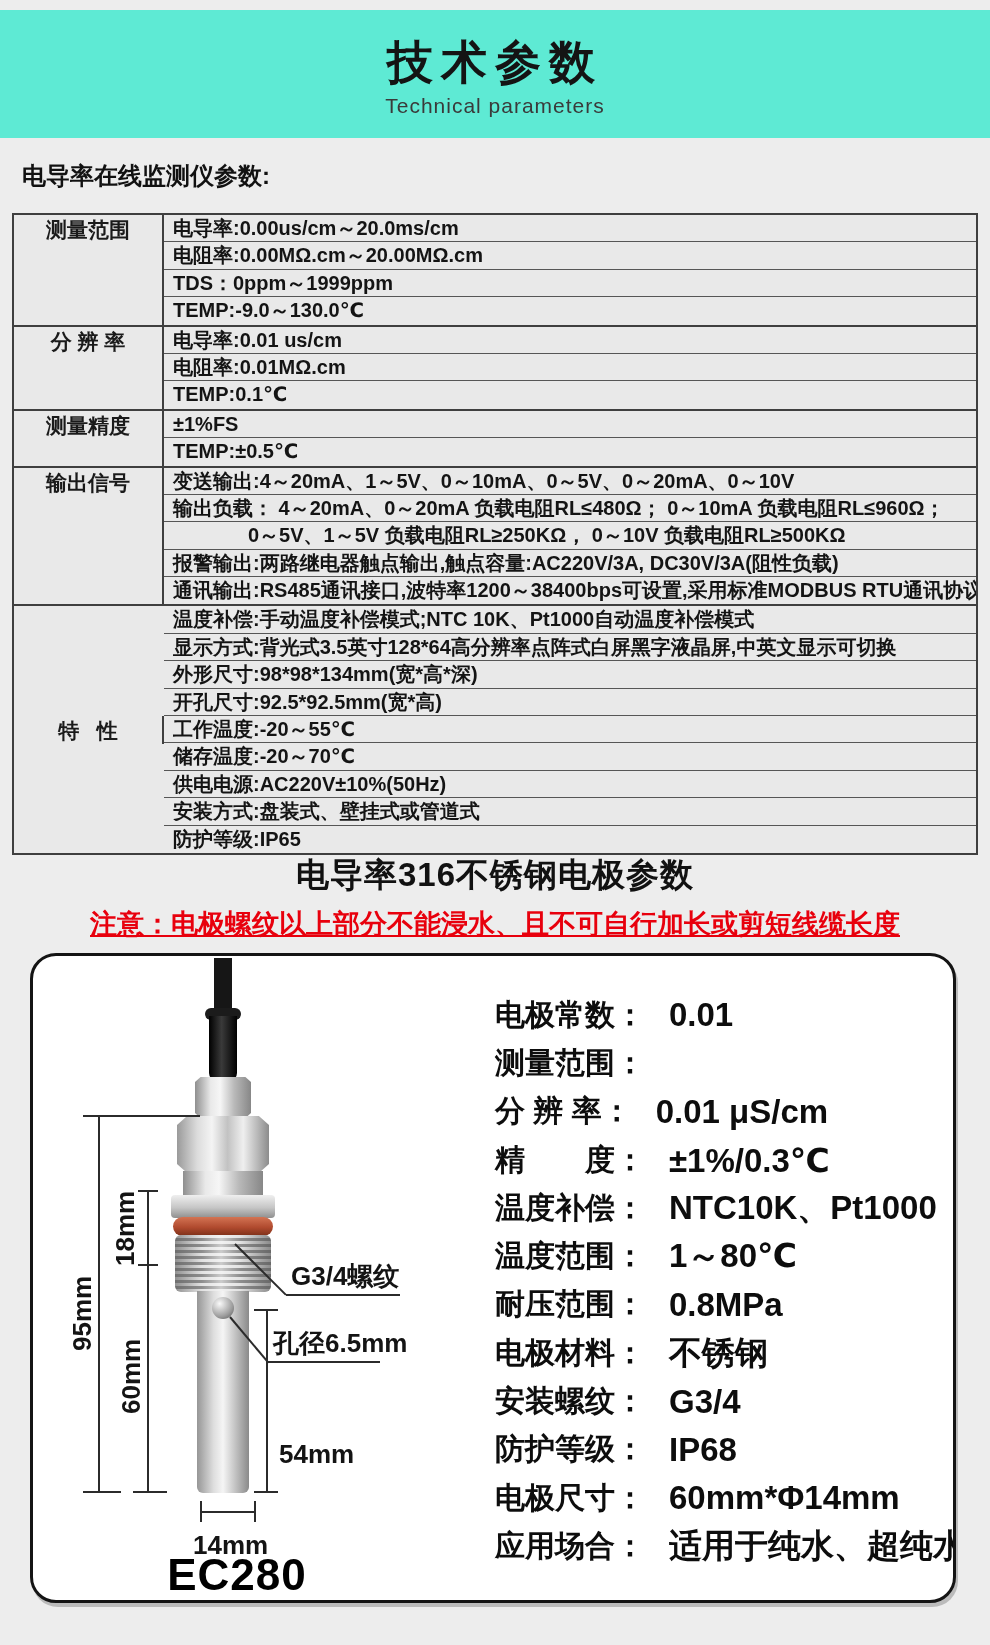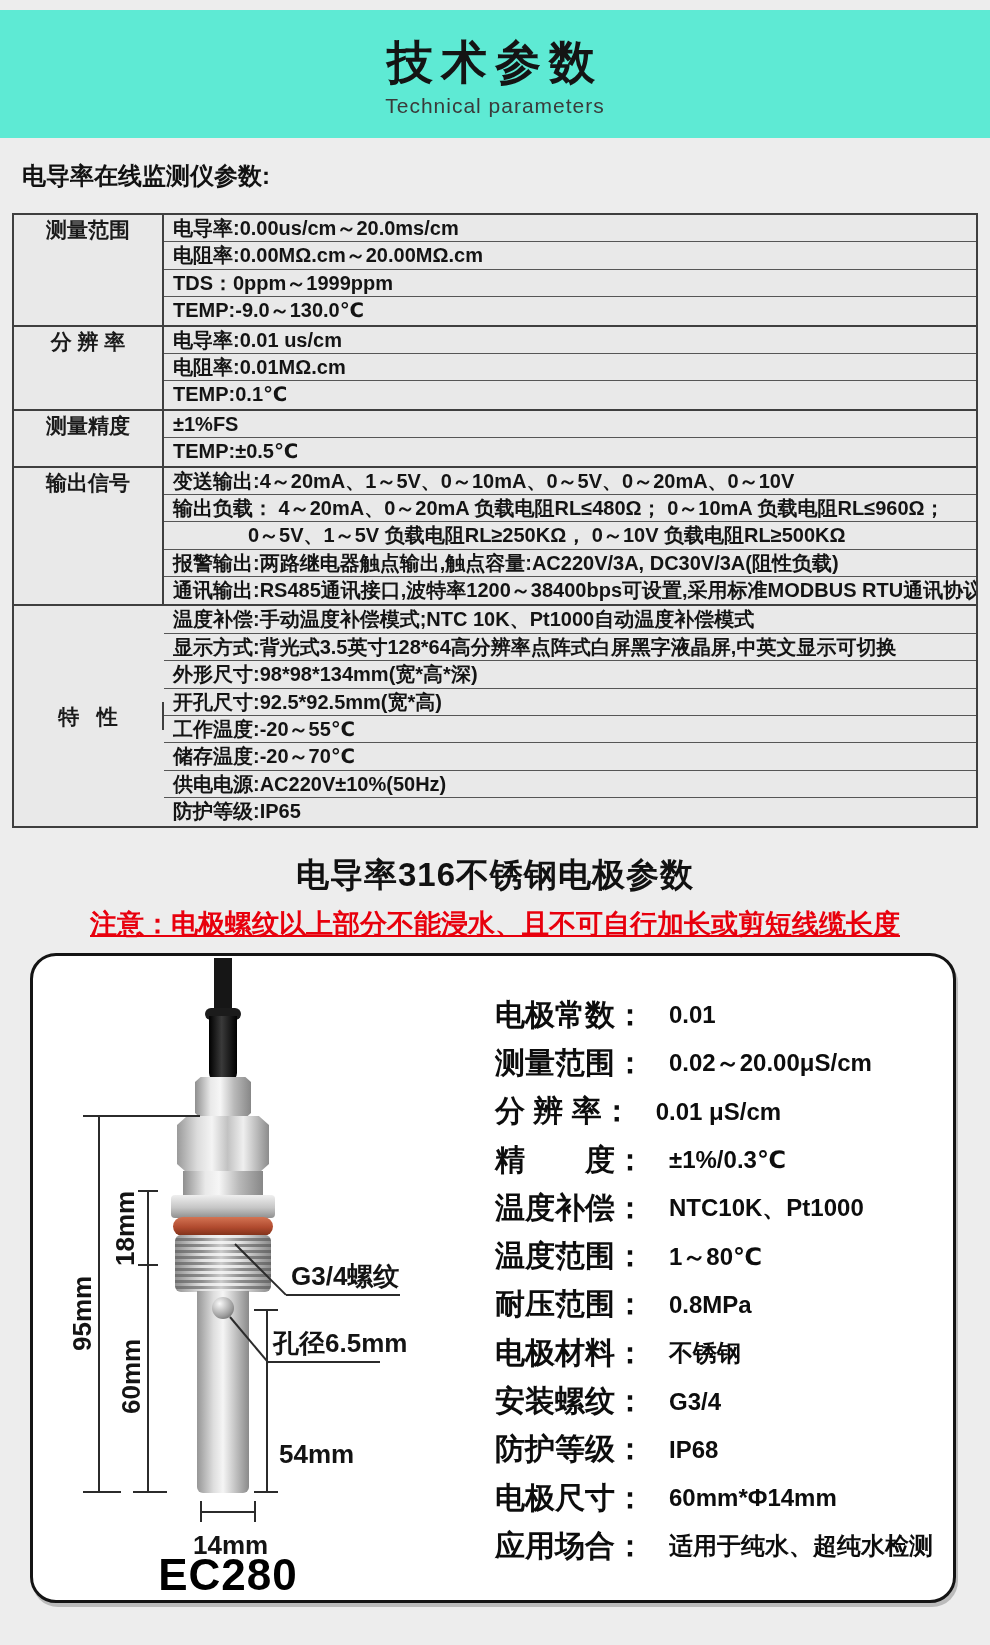--- a/index.html
+++ b/index.html
@@ -67,21 +67,21 @@
     position:absolute;left:30px;top:953px;width:926px;height:650px;
     background:#ffffff;border:3px solid #141414;border-radius:26px;
     box-sizing:border-box;box-shadow:2px 4px 0 rgba(40,40,40,.25);
   }
   .box-inner{position:absolute;left:0;top:0;width:920px;height:644px;overflow:hidden;border-radius:23px;}
 
   
   .specs{position:absolute;left:72px;top:35px;width:500px;}
   .spec-row{display:flex;height:48.3px;align-items:center;}
   .spec-label{font-size:30px;font-weight:600;white-space:pre;color:#0d0d0d;}
-  .spec-value{font-size:24px;font-weight:600;margin-left:24px;white-space:nowrap;color:#0d0d0d;}
+  .spec-value{font-size:33px;font-weight:600;margin-left:24px;white-space:nowrap;color:#0d0d0d;}
   .specs-wrap{position:absolute;left:390px;top:0;width:530px;height:644px;}
 
   
   .diagram{position:absolute;left:0;top:0;width:420px;height:644px;}
   .steelH{background:linear-gradient(90deg,#8f8f8f,#e9e9e9 28%,#f6f6f6 45%,#b9b9b9 70%,#878787);}
   .cable{position:absolute;left:181px;top:2px;width:18px;height:66px;background:#161616;border-radius:0 0 4px 4px;}
   .collar{position:absolute;left:172px;top:52px;width:36px;height:12px;background:#1b1b1b;border-radius:6px;}
   .boot{position:absolute;left:176px;top:60px;width:28px;height:66px;background:linear-gradient(90deg,#000,#3a3a3a 45%,#000);border-radius:0 0 9px 9px;}
   .hex-small{position:absolute;left:162px;top:121px;width:56px;height:41px;border-radius:3px;
     clip-path:polygon(0 12%,10% 0,90% 0,100% 12%,100% 88%,90% 100%,10% 100%,0 88%);}
@@ -101,21 +101,21 @@
     background:linear-gradient(90deg,#969696,#dedede 32%,#f5f5f5 50%,#cfcfcf 68%,#8a8a8a);}
   .ball{position:absolute;left:179px;top:341px;width:22px;height:22px;border-radius:50%;
     background:radial-gradient(circle at 35% 30%,#fafafa,#9c9c9c 62%,#4f4f4f);}
 
   
   .dline{position:absolute;background:#2b2b2b;}
   .vlabel{position:absolute;width:70px;height:26px;font-size:26px;font-weight:600;color:#141414;
     text-align:center;line-height:26px;transform:rotate(-90deg);white-space:nowrap;}
   .hlabel{position:absolute;font-size:26px;font-weight:600;color:#141414;white-space:nowrap;}
   .leader{position:absolute;height:2px;background:#2b2b2b;transform-origin:left center;}
-  .model{position:absolute;left:105px;top:594px;width:180px;text-align:center;
+  .model{position:absolute;left:114px;top:594px;width:180px;text-align:center;
     font-size:44px;font-weight:bold;letter-spacing:1px;color:#000;}
 </style>
 </head>
 <body>
 
 <div class="page">
 
   <div class="band">
     <div class="title">技术参数</div>
     <div class="subtitle">Technical parameters</div>
@@ -160,20 +160,21 @@
       <div class="tgroup">
         <div class="tlabel">特   性</div>
         <div class="trows">
           <div class="trow">温度补偿:手动温度补偿模式;NTC 10K、Pt1000自动温度补偿模式</div>
           <div class="trow">显示方式:背光式3.5英寸128*64高分辨率点阵式白屏黑字液晶屏,中英文显示可切换</div>
           <div class="trow">外形尺寸:98*98*134mm(宽*高*深)</div>
           <div class="trow">开孔尺寸:92.5*92.5mm(宽*高)</div>
           <div class="trow">工作温度:-20～55℃</div>
           <div class="trow">储存温度:-20～70℃</div>
           <div class="trow">供电电源:AC220V±10%(50Hz)</div>
+          <div class="trow">安装方式:盘装式、壁挂式或管道式</div>
           <div class="trow">防护等级:IP65</div>
         </div>
       </div>
     </div>
 
   <div class="electrode-heading">电导率316不锈钢电极参数</div>
   <div class="warning">注意：电极螺纹以上部分不能浸水、且不可自行加长或剪短线缆长度</div>
 
   <div class="box">
     <div class="box-inner">
@@ -225,21 +226,20 @@
       </div>
 
       <div class="specs-wrap">
         <div class="specs">
             <div class="spec-row">
               <span class="spec-label">电极常数：</span>
               <span class="spec-value">0.01</span>
             </div>
             <div class="spec-row">
               <span class="spec-label">测量范围：</span>
-              <span class="spec-value">0.02～20.00μS/cm</span>
             </div>
             <div class="spec-row">
               <span class="spec-label">分 辨 率：</span>
               <span class="spec-value">0.01 μS/cm</span>
             </div>
             <div class="spec-row">
               <span class="spec-label">精　　度：</span>
               <span class="spec-value">±1%/0.3℃</span>
             </div>
             <div class="spec-row">

